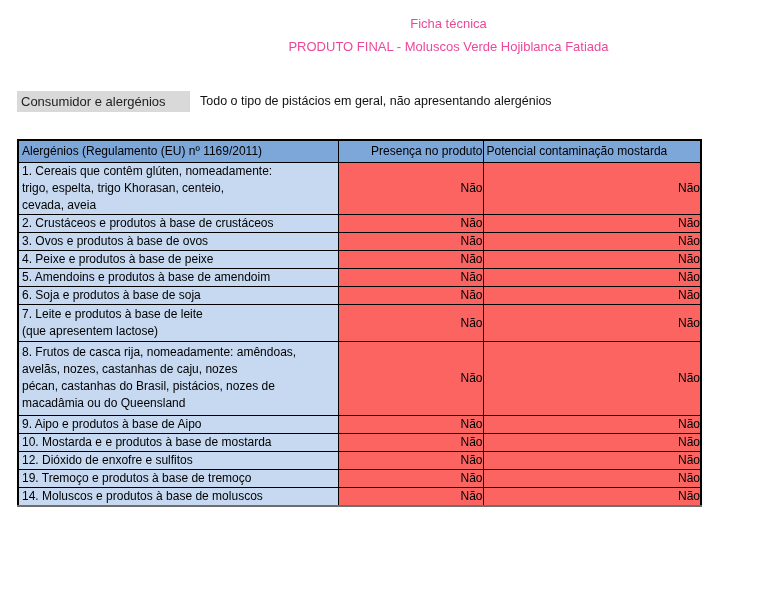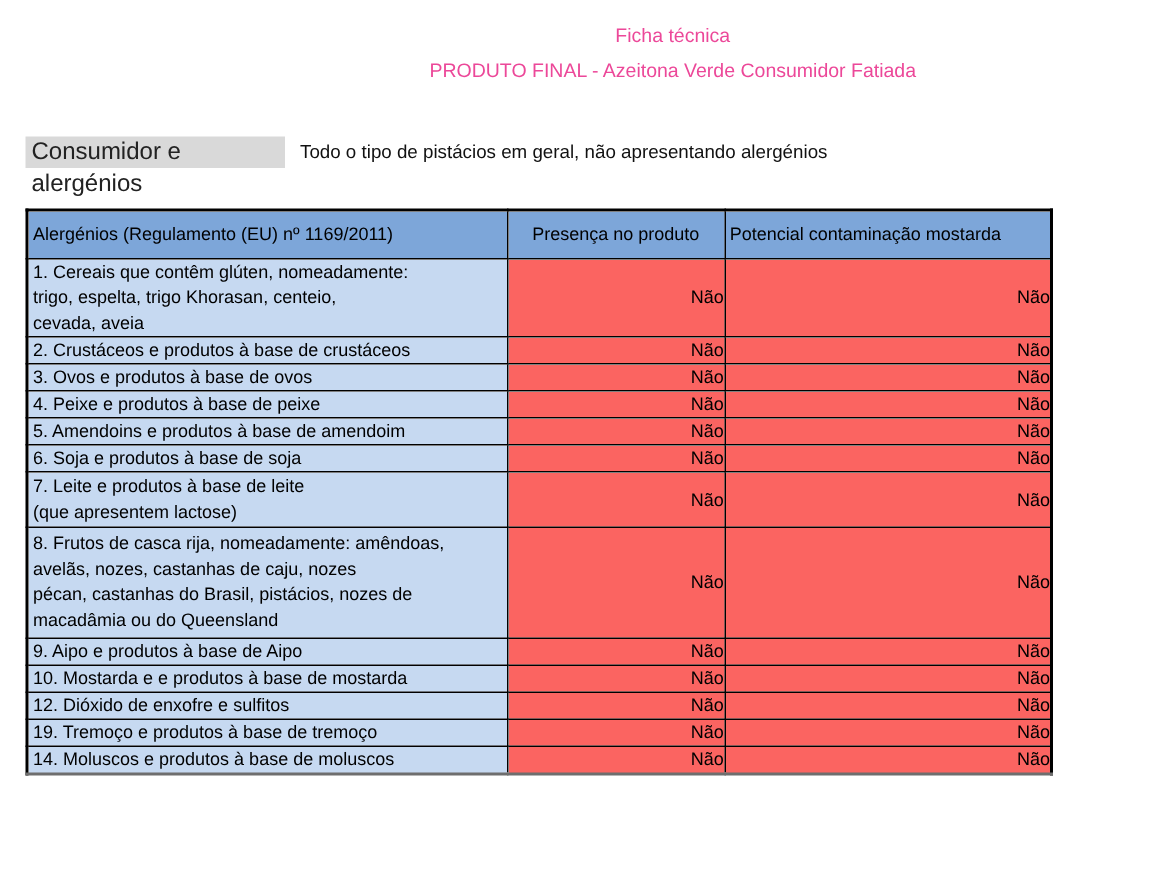--- a/index.html
+++ b/index.html
@@ -32,21 +32,21 @@
     top:91px;left:17px;
     display:flex;
     align-items:center;
     font-size:12.5px;
   }
   .consumer-label{
     width:173px;height:21px;
     background:var(--label-gray);
     padding-left:4px;
     line-height:21px;
-    font-size:16px;
+    font-size:13px;
     color:#222;
   }
   .consumer-text{
     margin-left:10px;
     line-height:21px;
     color:#111;
   }
   table.allergen-table{
     position:absolute;
     top:139px;left:17px;
@@ -59,31 +59,31 @@
   }
   table.allergen-table td,
   table.allergen-table th{
     border:1.5px solid var(--border-black);
     vertical-align:middle;
     overflow:hidden;
   }
   col.col-allergen{width:320px;}
   col.col-presence{width:145px;}
   col.col-cross{width:218px;}
-  tr.hdr{height:32px;}
+  tr.hdr{height:22px;}
   tr.hdr th{
     background:var(--header-blue);
     font-weight:normal;
     text-align:left;
     padding-left:3px;
     font-size:12px;
     color:#000;
     white-space:nowrap;
   }
-  tr.hdr th.center{text-align:center;padding-left:0;}
+  tr.hdr th.center{text-align:right;padding-left:0;}
   td.c1{
     background:var(--row-blue);
     padding-left:3px;
     line-height:17px;
     white-space:pre-line;
     color:#000;
   }
   td.c2,td.c3{
     background:var(--cell-red);
     text-align:right;
@@ -92,21 +92,21 @@
   tr.h-std{height:17px;}
   tr.h-l3{height:49px;}
   tr.h-l2{height:37px;}
   tr.h-l4{height:74px;padding-left:33px;}
 </style>
 </head>
 <body>
 
 <div class="title-block">
   <div>Ficha técnica</div>
-  <div>PRODUTO FINAL - Azeitona Verde Consumidor Fatiada</div>
+  <div>PRODUTO FINAL - Moluscos Verde Hojiblanca Fatiada</div>
 </div>
 
 <div class="consumer-row">
   <div class="consumer-label">Consumidor e alergénios</div>
   <div class="consumer-text">Todo o tipo de pistácios em geral, não apresentando alergénios</div>
 </div>
 
 <table class="allergen-table">
   <colgroup>
     <col class="col-allergen">

